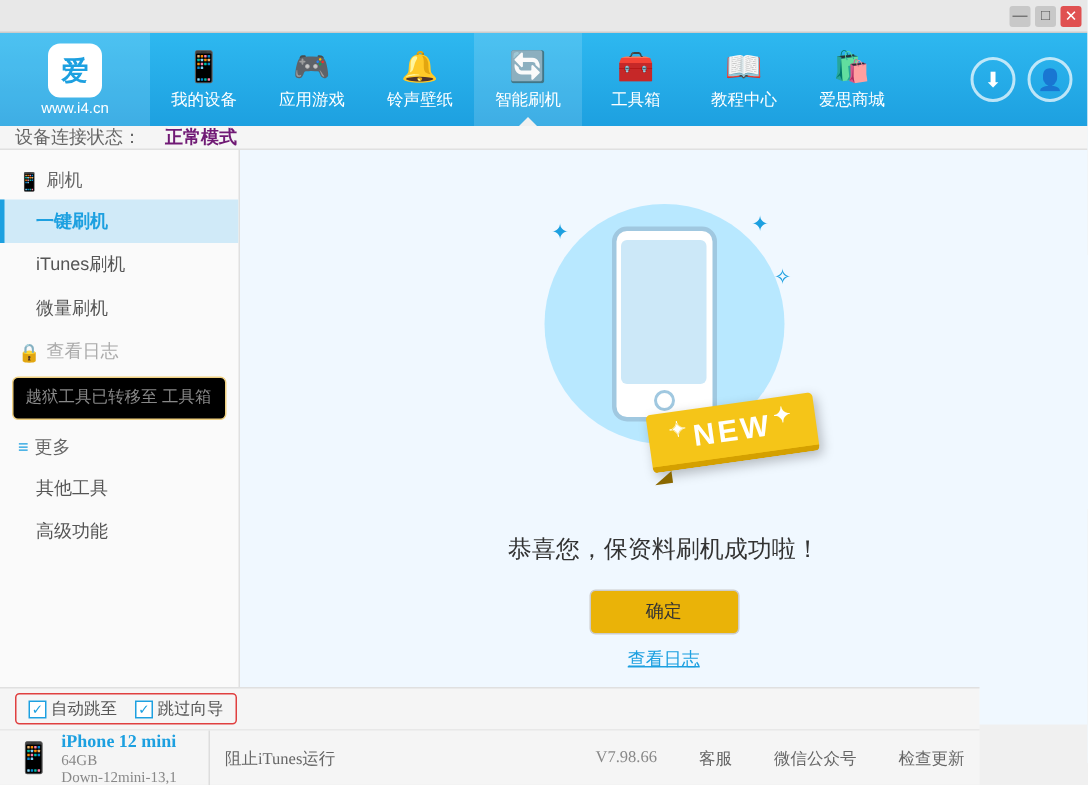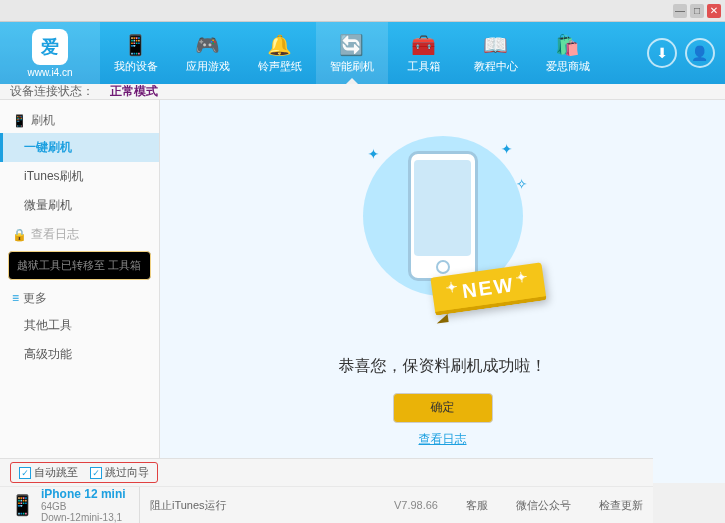--- a/index.html
+++ b/index.html
@@ -415,21 +415,21 @@
     <div class="success-text">恭喜您，保资料刷机成功啦！</div>
 
     <button class="confirm-btn">
       <span>确定</span>
     </button>
 
     <div class="link-btn">查看日志</div>
   </div>
 </div>
 
-<div style="position:absolute; bottom:0; left:0; width:653px; background:#f5f5f5; border-top:1px solid #e0e0e0;">
+<div style="position:absolute; bottom:0; left:0; width:653px; background:#f5f5f5; border-top:1px solid #e0e0e0;font-family:Liberation Serif, serif;">
 
   <div style="display:flex; align-items:center; padding:3px 10px; border-bottom:1px solid #e8e8e8;">
     <div style="border:1.5px solid #e04040; border-radius:3px; display:inline-flex; align-items:center; padding:2px 8px; gap:12px;">
       <label class="checkbox-item" style="cursor:pointer;">
         <div class="checkbox-box checked"></div>
         <span>自动跳至</span>
       </label>
       <label class="checkbox-item" style="cursor:pointer;">
         <div class="checkbox-box checked"></div>
         <span>跳过向导</span>

